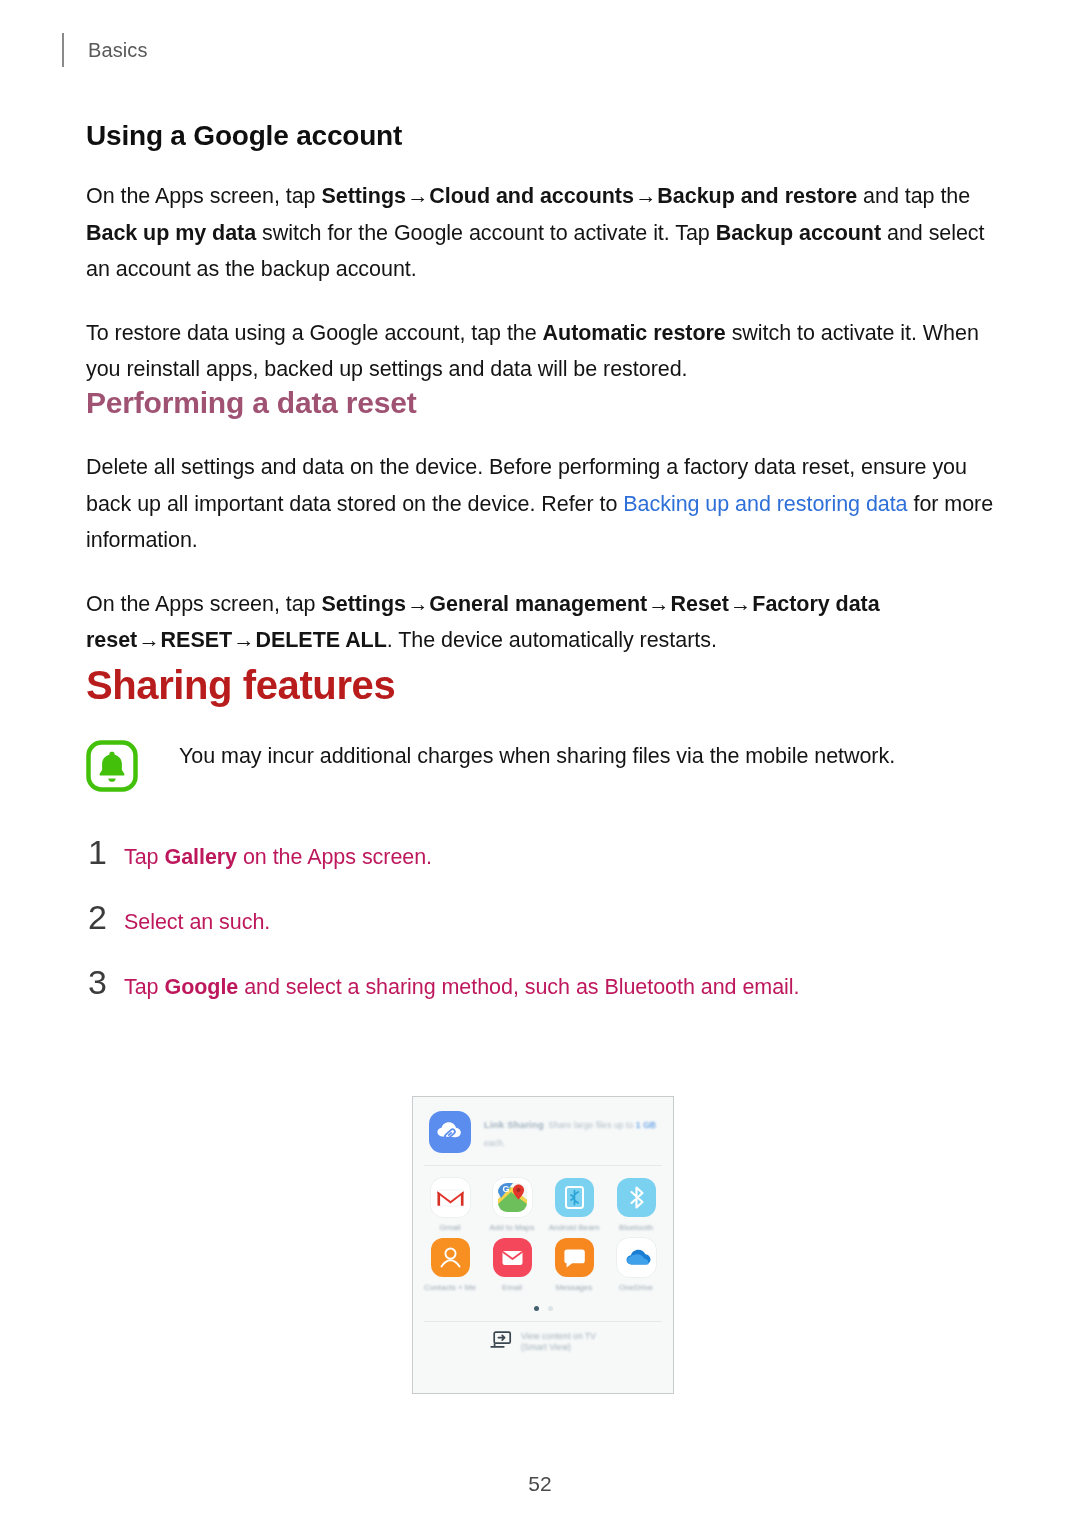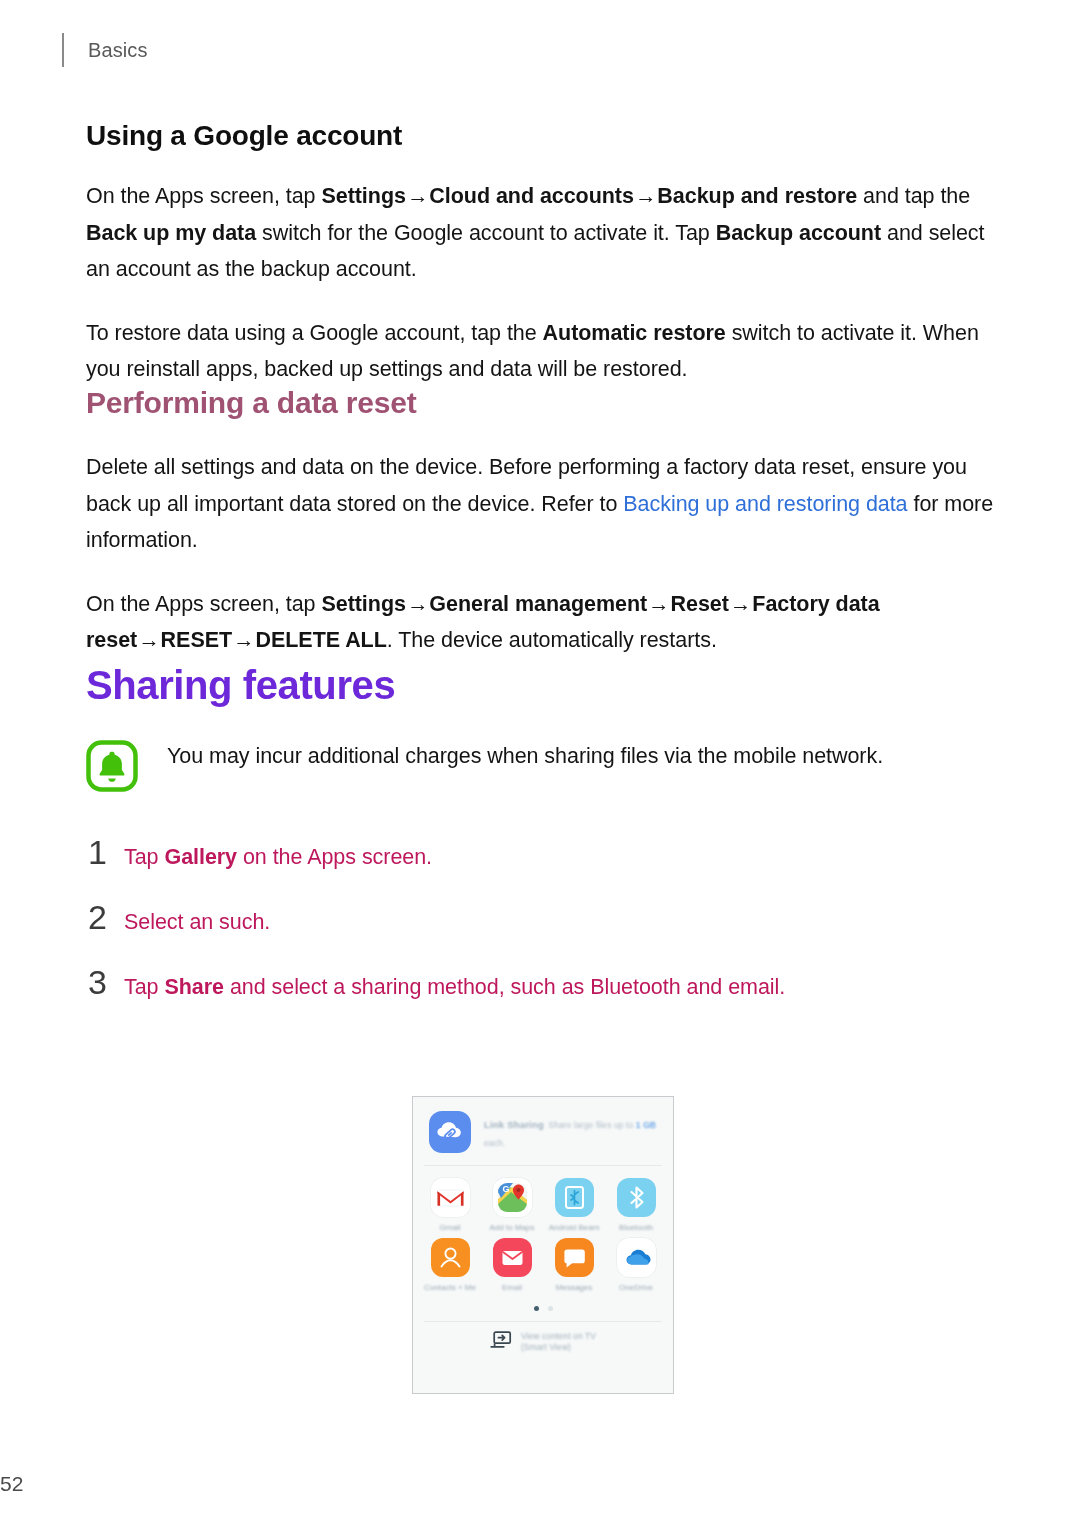--- a/index.html
+++ b/index.html
@@ -78,21 +78,21 @@
   }
 
   p.body b { font-weight: bold; }
   .arrow { font-weight: normal; padding: 0 1px; }
   a.xref { text-decoration: none; }
 
   
   .note {
     display: flex;
     align-items: flex-start;
-    gap: 0;
+    gap: 12px;
   }
   .note-icon {
     width: 52px;
     height: 52px;
     flex: 0 0 52px;
     margin-top: 2px;
   }
   .note-text {
     font-size: 21.5px;
     line-height: 36.5px;
@@ -204,21 +204,21 @@
   .sv-label {
     font-size: 8.5px; color: #a2b0ba; line-height: 11px;
     filter: blur(1.05px); letter-spacing: .1px;
   }
 
   
   .folio {
     position: absolute;
     left: 0; right: 0;
     top: 1472px;
-    text-align: left;
+    text-align: center;
     font-size: 21px;
     color: #4a4a4a;
   }
 </style>
 </head>
 <body>
 
 <div class="page">
 
   <div class="running-head">
@@ -236,21 +236,21 @@
 
   <div class="content" style="top:120px;">
     <h2 class="sub-head">Using a Google account</h2>
 
     <p class="body" style="margin-top:26px;"><span>On the Apps screen, tap </span><b>Settings</b><b class="arrow">→</b><b>Cloud and accounts</b><b class="arrow">→</b><b>Backup and restore</b><span> and tap the </span><b>Back up my data</b><span> switch for the Google account to activate it. Tap </span><b>Backup account</b><span> and select an account as the backup account.</span></p>
 
     <p class="body" style="margin-top:27px;"><span>To restore data using a Google account, tap the </span><b>Automatic restore</b><span> switch to activate it. When you reinstall apps, backed up settings and data will be restored.</span></p>
   </div>
 
   <div class="content" style="top:664px;">
-    <h1 class="section-head" style="color:#6d28d9;">Sharing features</h1>
+    <h1 class="section-head" style="color:#b91c1c;">Sharing features</h1>
 
 
     <div class="note" style="margin-top:32px;">
       <span class="note-icon">
         <svg viewBox="0 0 52 52" width="52" height="52" aria-hidden="true">
           <rect x="2.5" y="2.5" width="47" height="47" rx="13" ry="13" fill="#ffffff" stroke="#43c10a" stroke-width="4.5"></rect>
           <path d="M26 11.5c-1.5 0-2.6 1-2.6 2.2v1.1c-4.4 1-7.3 4.6-7.3 9.1v6.2l-2.4 3.7c-.5.8.1 1.8 1.1 1.8h22.4c1 0 1.6-1 1.1-1.8l-2.4-3.7v-6.2c0-4.5-2.9-8.1-7.3-9.1v-1.1c0-1.2-1.1-2.2-2.6-2.2z" fill="#43c10a"></path>
           <path d="M22.3 38.4c0 1.9 1.7 3.4 3.7 3.4s3.7-1.5 3.7-3.4z" fill="#43c10a"></path>
         </svg>
       </span>
@@ -262,21 +262,21 @@
       <span class="step-text"><span>Tap </span><b>Gallery</b><span> on the Apps screen.</span></span>
     </div>
 
     <div class="step" style="margin-top:26px; padding-left:2px;">
       <span class="step-num">2</span>
       <span class="step-text"><span>Select an such.</span></span>
     </div>
 
     <div class="step" style="margin-top:26px; padding-left:2px;">
       <span class="step-num">3</span>
-      <span class="step-text"><span>Tap </span><b>Share</b><span> and select a sharing method, such as Bluetooth and email.</span></span>
+      <span class="step-text"><span>Tap </span><b>Google</b><span> and select a sharing method, such as Bluetooth and email.</span></span>
     </div>
   </div>
 
   <div class="figure">
 
     <div class="link-sharing">
       <span class="ls-icon">
         <svg viewBox="0 0 42 42" width="42" height="42" aria-hidden="true">
           <path d="M13 25.5c-2.6 0-4.6-2-4.6-4.4 0-2.3 1.8-4.2 4.2-4.4.8-3.2 3.7-5.5 7.2-5.5 3.5 0 6.5 2.4 7.2 5.6 2.7.1 4.8 2.2 4.8 4.8 0 2.6-2.2 4.7-4.9 4.7z" fill="#ffffff"></path>
           <g transform="rotate(-42 21 23)">

